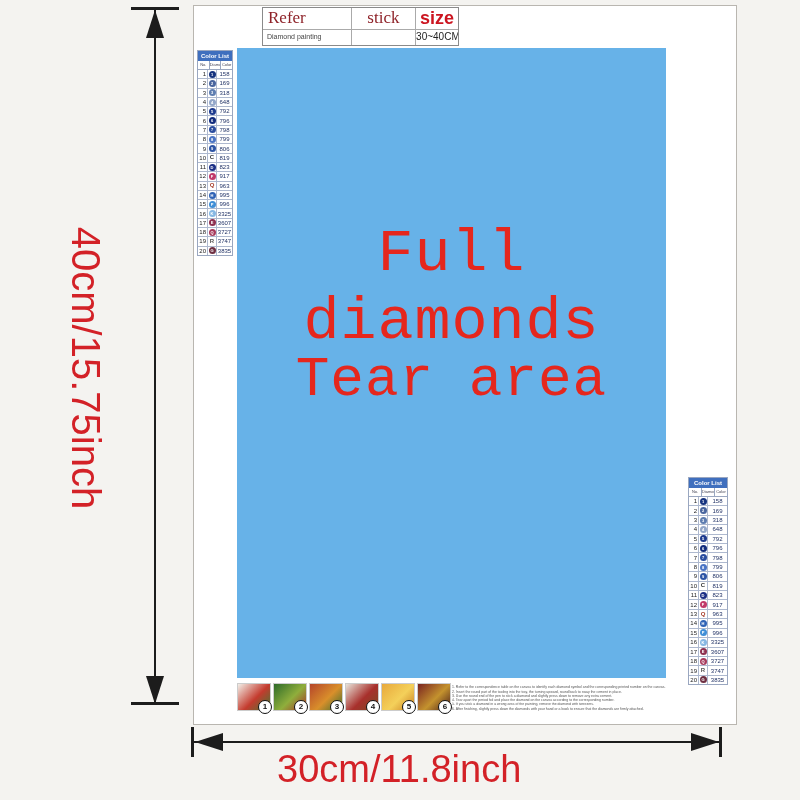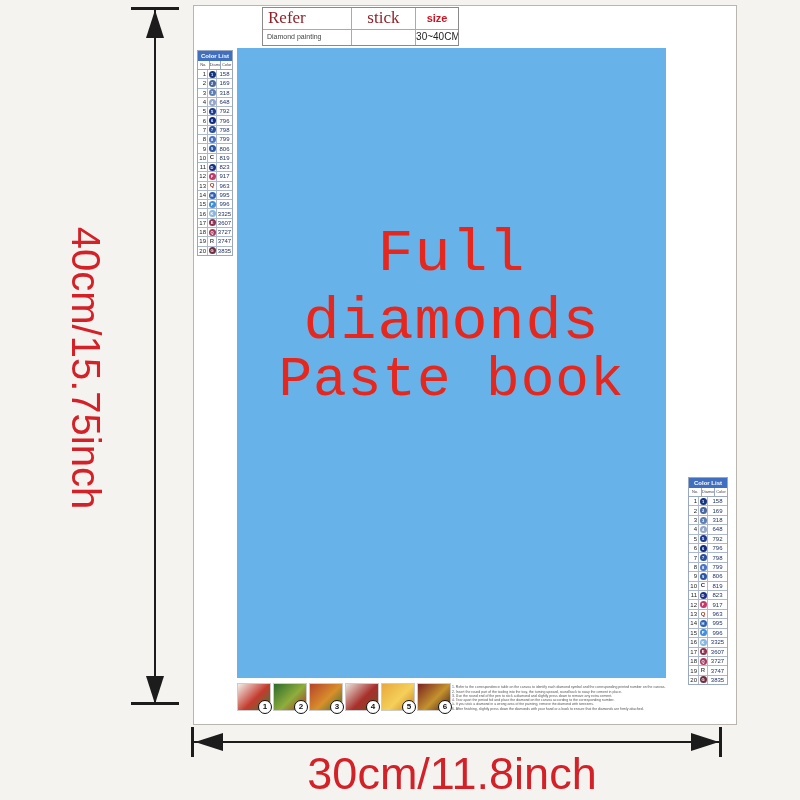--- a/index.html
+++ b/index.html
@@ -10,21 +10,21 @@
   .sheet{position:absolute;left:193px;top:5px;width:544px;height:720px;background:#ffffff;border:1px solid #b9b6b0;box-sizing:border-box;}
 
   
   .item-table{position:absolute;left:262px;top:7px;width:197px;border:1px solid #8a8a8a;background:#fff;box-sizing:border-box;}
   .it-row{display:grid;grid-template-columns:45% 33% 22%;}
   .it-row > span{display:block;box-sizing:border-box;border-left:1px solid #aaa;overflow:hidden;white-space:nowrap;}
   .it-row > span:first-child{border-left:none;}
   .it-head{height:21px;}
   .it-head .c-item{font-family:"Liberation Serif",serif;font-size:17px;line-height:20px;padding-left:5px;}
   .it-head .c-number{font-family:"Liberation Serif",serif;font-size:17px;line-height:20px;text-align:center;}
-  .it-head .c-size{font-size:11px;line-height:20px;font-weight:bold;text-align:center;}
+  .it-head .c-size{font-size:18px;line-height:20px;font-weight:bold;text-align:center;}
   .it-data{height:15px;border-top:1px solid #aaa;}
   .it-data .c-item{font-size:7px;line-height:14px;color:#444;padding-left:4px;}
   .it-data .c-number{font-size:7px;}
   .it-data .c-size{font-size:10px;line-height:14px;color:#222;text-align:center;}
 
   
   .paste{position:absolute;left:237px;top:48px;width:429px;height:630px;font-family:Liberation Mono, monospace;}
   .paste-line1{position:absolute;left:0;top:172px;width:100%;text-align:center;font-size:60px;letter-spacing:1px;}
   .paste-line2{position:absolute;left:0;top:300px;width:100%;text-align:center;font-size:56px;letter-spacing:1px;}
 
@@ -61,21 +61,21 @@
   .v-line{position:absolute;left:154px;top:10px;width:2px;height:694px;}
   .tri{position:absolute;width:0;height:0;}
   .tri-up{left:146px;top:10px;border-left:9px solid transparent;border-right:9px solid transparent;border-bottom:28px solid #1c1c1c;}
   .tri-down{left:146px;top:676px;border-left:9px solid transparent;border-right:9px solid transparent;border-top:28px solid #1c1c1c;}
   .h-cap{position:absolute;top:727px;width:3px;height:30px;}
   .h-cap.left{left:191px;} .h-cap.right{left:719px;}
   .h-line{position:absolute;left:194px;top:741px;width:526px;height:2px;}
   .tri-left{left:195px;top:733px;border-top:9px solid transparent;border-bottom:9px solid transparent;border-right:28px solid #1c1c1c;}
   .tri-right{left:691px;top:733px;border-top:9px solid transparent;border-bottom:9px solid transparent;border-left:28px solid #1c1c1c;}
   .v-label{position:absolute;left:-75px;top:345px;width:320px;height:46px;text-align:center;font-size:40px;transform:rotate(90deg);white-space:nowrap;}
-  .h-label{position:absolute;left:277px;top:748px;width:350px;text-align:center;font-size:45px;white-space:nowrap;}
+  .h-label{position:absolute;left:277px;top:748px;width:350px;text-align:left;font-size:38px;white-space:nowrap;}
 </style>
 </head>
 <body>
 
 <div class="stage" style="background: rgb(244, 243, 240);">
 
   <div class="v-cap top black"></div>
   <div class="v-line black"></div>
   <div class="tri tri-up"></div>
   <div class="tri tri-down"></div>
@@ -92,21 +92,21 @@
     </div>
     <div class="it-row it-data">
       <span class="c-item">Diamond painting</span>
       <span class="c-number"></span>
       <span class="c-size">30~40CM</span>
     </div>
   </div>
 
   <div class="paste" style="background: rgb(103, 178, 232); color: rgb(229, 39, 29);">
     <div class="paste-line1">Full diamonds</div>
-    <div class="paste-line2">Paste book</div>
+    <div class="paste-line2">Tear area</div>
   </div>
 
   <div class="clist clist-left">
     <div class="cl-title" style="background: rgb(63, 111, 190);">Color List</div>
     <div class="cl-head">
       <span>No.</span>
       <span>Diamond</span>
       <span>Color</span>
     </div>
     <div class="cl-rows">

